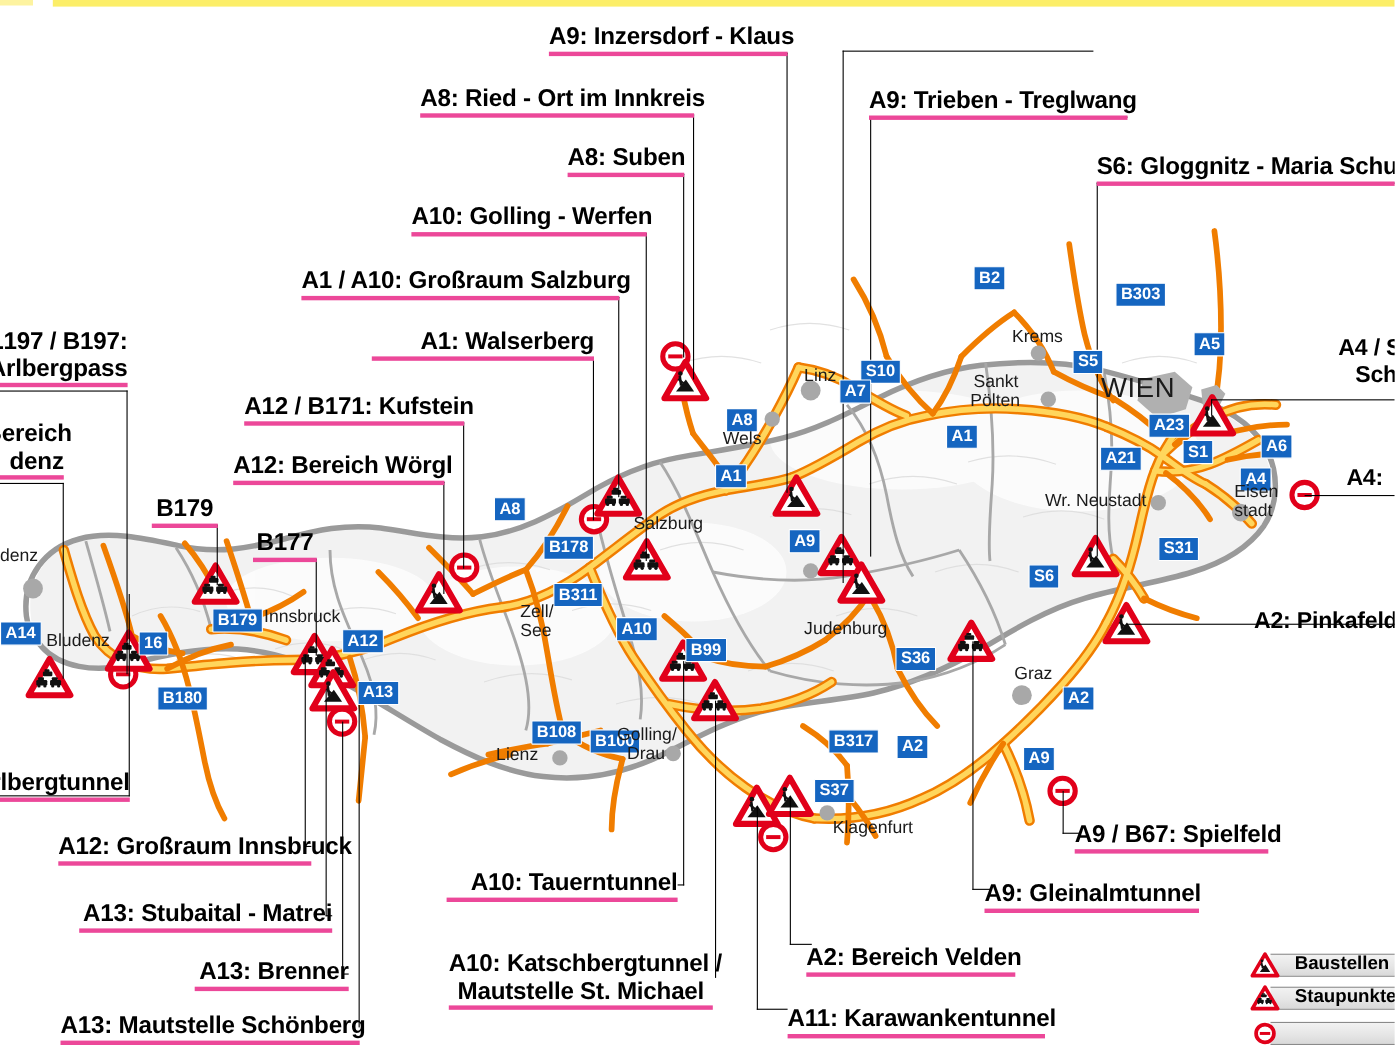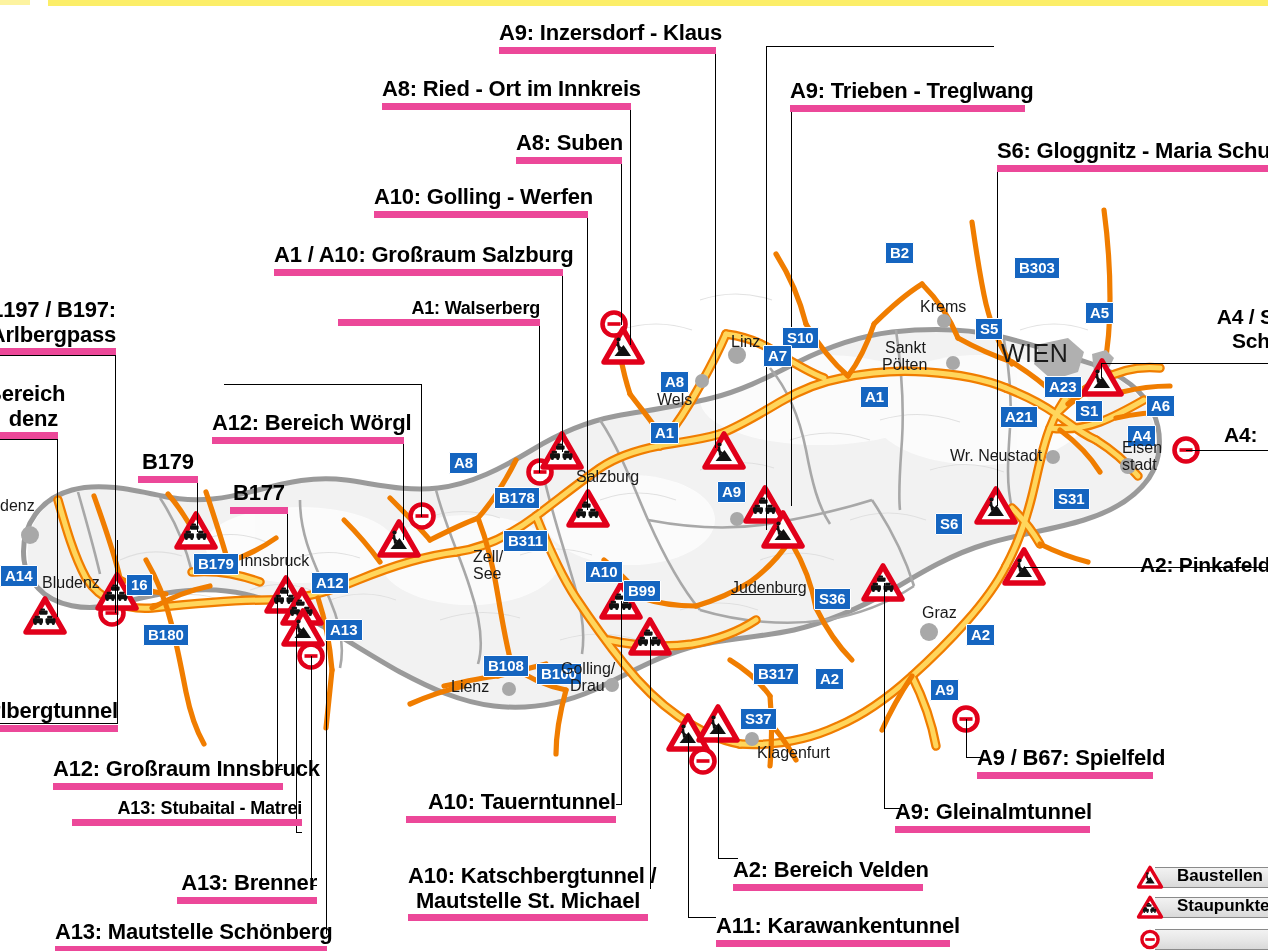--- a/index.html
+++ b/index.html
@@ -30,21 +30,21 @@
   
   .callout {
     position:absolute;
     font-weight:bold;
     color:#000000;
     white-space:nowrap;
     letter-spacing:-0.2px;
     line-height:1.12;
   }
   .callout .txt { display:block; }
-  .callout.ul { border-bottom:7px solid #ec4899; padding-bottom:1px; }
+  .callout.ul { border-bottom:4px solid #ec4899; padding-bottom:1px; }
   .callout.right { text-align:right; }
   .callout.center { text-align:center; }
 
   
   .leader {
     position:absolute;
     background:#000000;
   }
   .leader.v { width:1.3px; }
   .leader.h { height:1.3px; }
@@ -458,22 +458,25 @@
   </div>
 
   <div class="callout ul center" style="left:230px; top:481px; font-size:22px; width:58px;">
     <span class="txt">B177</span>
   </div>
 
   <div class="callout ul right" style="left:212px; top:411px; font-size:22px; width:192px;">
     <span class="txt">A12: Bereich Wörgl</span>
   </div>
 
-
-  <div class="callout ul right" style="left:338px; top:298px; font-size:18px; width:202px;">
+  <div class="callout ul right" style="left:222px; top:357px; font-size:22px; width:200px;">
+    <span class="txt">A12 / B171: Kufstein</span>
+  </div>
+
+  <div class="callout ul right" style="left:338px; top:298px; font-size:22px; width:202px;">
     <span class="txt">A1: Walserberg</span>
   </div>
 
   <div class="callout ul right" style="left:274px; top:243px; font-size:22px; width:289px;">
     <span class="txt">A1 / A10: Großraum Salzburg</span>
   </div>
 
   <div class="callout ul right" style="left:374px; top:185px; font-size:22px; width:214px;">
     <span class="txt">A10: Golling - Werfen</span>
   </div>
@@ -509,21 +512,21 @@
   </div>
 
   <div class="callout" style="left:1140px; top:553px; font-size:21px; width:170px;">
     <span class="txt">A2: Pinkafeld</span>
   </div>
 
   <div class="callout ul right" style="left:53px; top:757px; font-size:22px; width:230px;">
     <span class="txt">A12: Großraum Innsbruck</span>
   </div>
 
-  <div class="callout ul right" style="left:72px; top:798px; font-size:18px; width:230px;">
+  <div class="callout ul right" style="left:72px; top:818px; font-size:22px; width:230px;">
     <span class="txt">A13: Stubaital - Matrei</span>
   </div>
 
   <div class="callout ul right" style="left:177px; top:871px; font-size:22px; width:140px;">
     <span class="txt">A13: Brenner</span>
   </div>
 
   <div class="callout ul right" style="left:55px; top:920px; font-size:22px; width:272px;">
     <span class="txt">A13: Mautstelle Schönberg</span>
   </div>
@@ -558,21 +561,21 @@
       <div class="shield" style="left: 126px; top: 574px;">16</div>
       <div class="shield" style="left: 143px; top: 624px;">B180</div>
       <div class="shield" style="left: 193px; top: 553px;">B179</div>
       <div class="shield" style="left: 311px; top: 572px;">A12</div>
       <div class="shield" style="left: 325px; top: 619px;">A13</div>
       <div class="shield" style="left: 449px; top: 452px;">A8</div>
       <div class="shield" style="left: 494px; top: 487px;">B178</div>
       <div class="shield" style="left: 503px; top: 530px;">B311</div>
       <div class="shield" style="left: 483px; top: 655px;">B108</div>
       <div class="shield" style="left: 536px; top: 663px;">B100</div>
-      <div class="shield" style="left: 585px; top: 561px; text-align: right;">A10</div>
+      <div class="shield" style="left: 560px; top: 561px; text-align: right;">A10</div>
       <div class="shield" style="left: 623px; top: 580px;">B99</div>
       <div class="shield" style="left: 660px; top: 371px;">A8</div>
       <div class="shield" style="left: 650px; top: 422px;">A1</div>
       <div class="shield" style="left: 717px; top: 481px;">A9</div>
       <div class="shield" style="left: 860px; top: 386px;">A1</div>
       <div class="shield" style="left: 885px; top: 242px;">B2</div>
       <div class="shield" style="left: 782px; top: 299px; margin-top: 28px;">S10</div>
       <div class="shield" style="left: 763px; top: 345px;">A7</div>
       <div class="shield" style="left: 975px; top: 318px;">S5</div>
       <div class="shield" style="left: 1014px; top: 257px;">B303</div>
@@ -603,21 +606,21 @@
       <div class="city" style="left: 576px; top: 469px;">Salzburg</div>
       <div class="city" style="left: 657px; top: 392px;">Wels</div>
       <div class="city" style="left: 731px; top: 334px;">Linz</div>
       <div class="city" style="left: 920px; top: 299px;">Krems</div>
       <div class="city" style="left: 885px; top: 340px;">Sankt</div>
       <div class="city" style="left: 882px; top: 357px;">Pölten</div>
       <div class="city big" style="left: 1001px; top: 341px;">WIEN</div>
       <div class="city" style="left: 950px; top: 448px;">Wr. Neustadt</div>
       <div class="city" style="left: 1122px; top: 440px;">Eisen</div>
       <div class="city" style="left: 1122px; top: 457px;">stadt</div>
-      <div class="city" style="left: 731px; top: 580px; text-decoration: underline;">Judenburg</div>
+      <div class="city" style="left: 731px; top: 564px;">Judenburg</div>
       <div class="city" style="left: 922px; top: 605px;">Graz</div>
       <div class="city" style="left: 757px; top: 745px;">Klagenfurt</div>
     </div>
 
   <div id="legend" class="clip-hidden" style="height:92px;">
     <div class="legend-row">
       <div class="legend-bar"></div>
       <svg class="legend-icon" viewBox="-21 -20 42 40">
         <path d="M0,-15 L17,14 L-17,14 Z" fill="#fff" stroke="#E1001A" stroke-width="5" stroke-linejoin="round"></path>
         <path d="M-7,9 L7,9 L0.5,-1 Z" fill="#111"></path>

